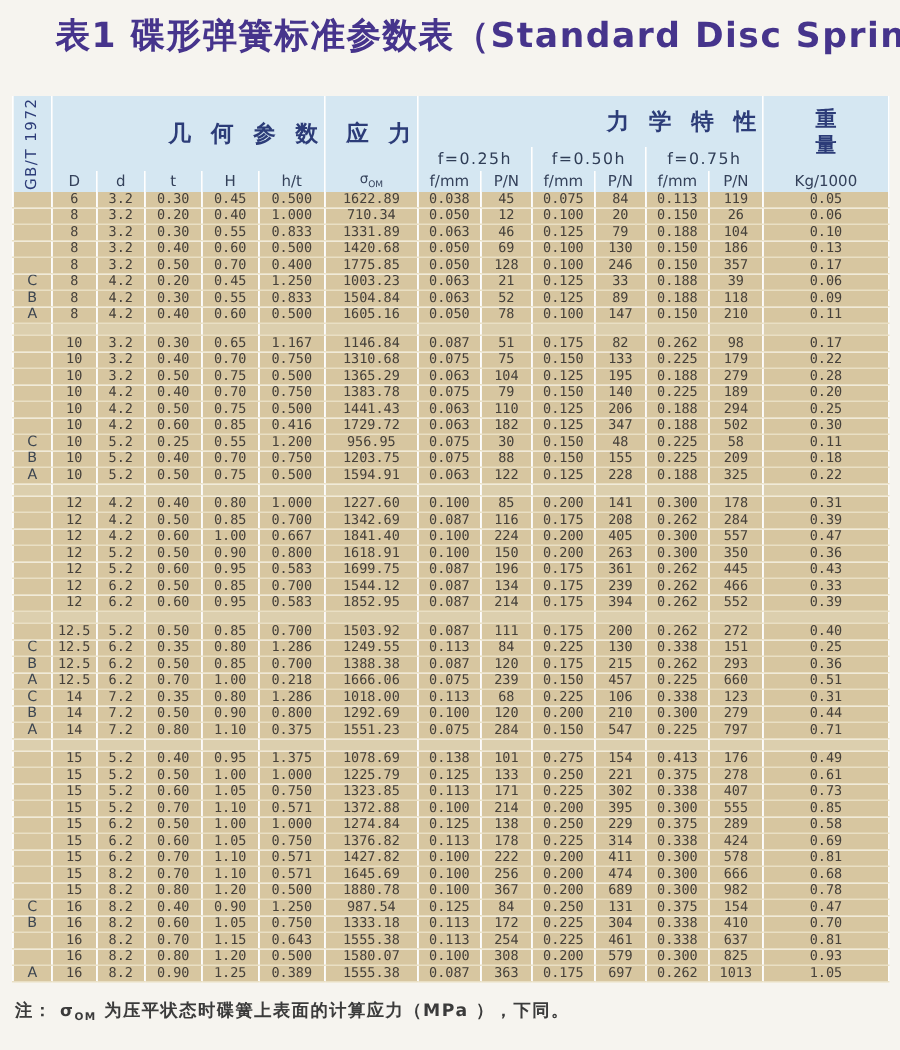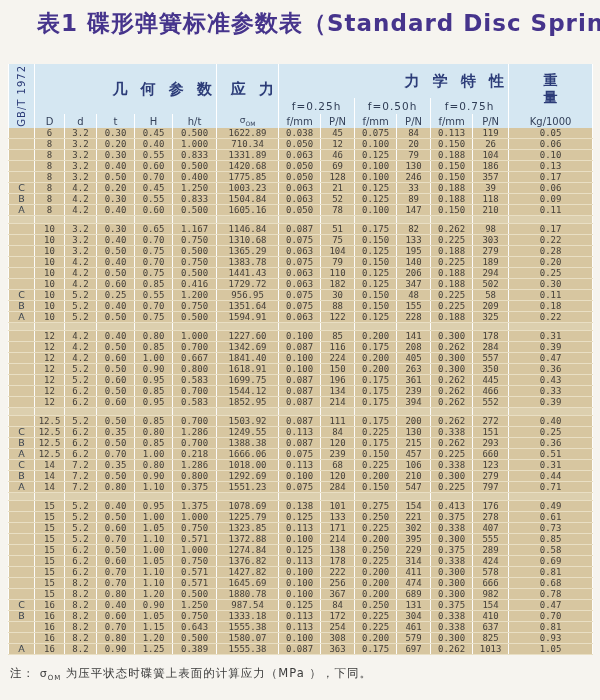--- a/index.html
+++ b/index.html
@@ -38,21 +38,21 @@
     border-bottom:1px solid #e9dfc4;
     font-family:"DejaVu Sans Mono", monospace;
     font-size:9px;line-height:10px;height:10px;
     color:#45403a;text-align:center;padding:0;
     overflow:hidden;white-space:nowrap;
   }
   tbody td.cls{font-family:"DejaVu Sans", sans-serif;font-size:9.5px;color:#3c4550;}
   tbody tr.gap td{height:7px;background:#dccfae;}
   .footnote{
     position:absolute;left:10px;top:666px;
-    font-size:11.5px;color:#3b3b3b;letter-spacing:1px;white-space:nowrap;
+    font-size:11.5px;color:#3b3b3b;letter-spacing:1px;white-space:nowrap;font-weight:bold;
   }
   .footnote .sig{font-size:11px;}
   .footnote sub{font-size:7px;}
   .watermark{position:absolute;pointer-events:none;}
   .wm1{top:160px;left:300px;width:280px;height:150px;
        background:radial-gradient(ellipse, rgba(214,120,110,0.10), transparent 70%);transform:rotate(-18deg);}
   .wm2{top:330px;left:60px;width:340px;height:260px;
        background:radial-gradient(ellipse, rgba(214,120,110,0.08), transparent 70%);transform:rotate(-22deg);}
 </style>
 </head>
@@ -281,21 +281,21 @@
           <td>3.2</td>
           <td>0.40</td>
           <td>0.70</td>
           <td>0.750</td>
           <td>1310.68</td>
           <td>0.075</td>
           <td>75</td>
           <td>0.150</td>
           <td>133</td>
           <td>0.225</td>
-          <td>303</td>
+          <td>179</td>
           <td>0.22</td>
         </tr>
         <tr>
           <td class="cls"></td>
           <td>10</td>
           <td>3.2</td>
           <td>0.50</td>
           <td>0.75</td>
           <td>0.500</td>
           <td>1365.29</td>
@@ -371,21 +371,21 @@
           <td>58</td>
           <td>0.11</td>
         </tr>
         <tr>
           <td class="cls">B</td>
           <td>10</td>
           <td>5.2</td>
           <td>0.40</td>
           <td>0.70</td>
           <td>0.750</td>
-          <td>1351.64</td>
+          <td>1203.75</td>
           <td>0.075</td>
           <td>88</td>
           <td>0.150</td>
           <td>155</td>
           <td>0.225</td>
           <td>209</td>
           <td>0.18</td>
         </tr>
         <tr>
           <td class="cls">A</td>

